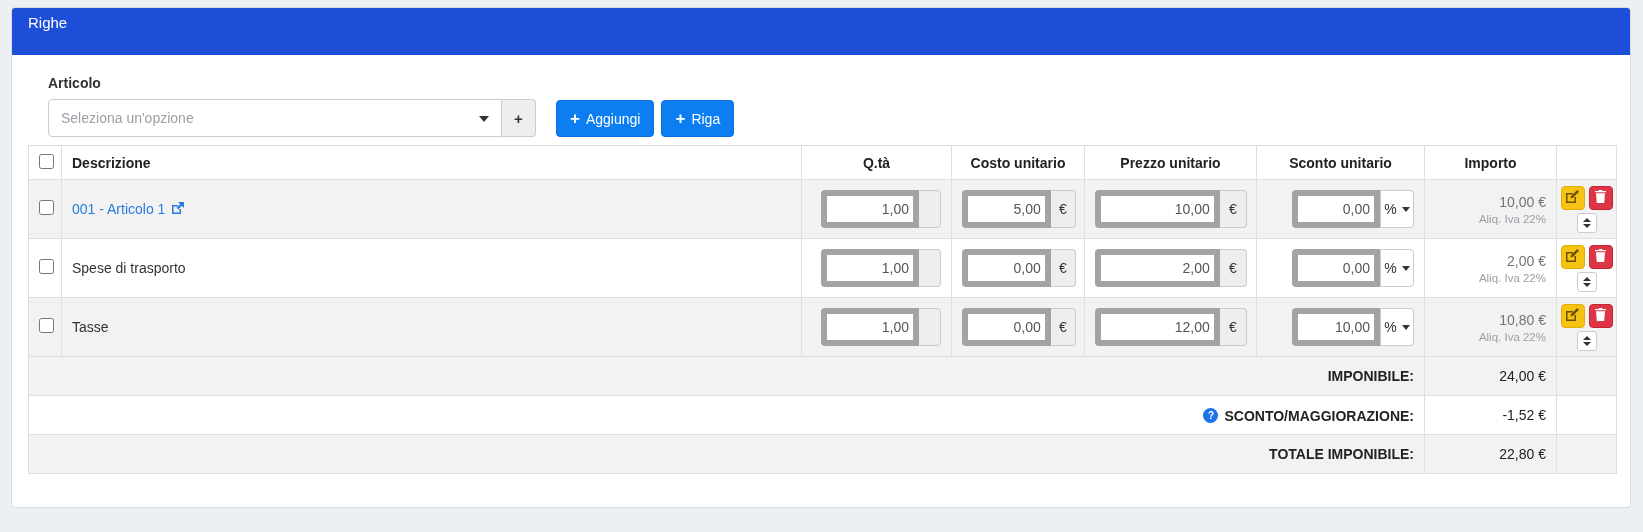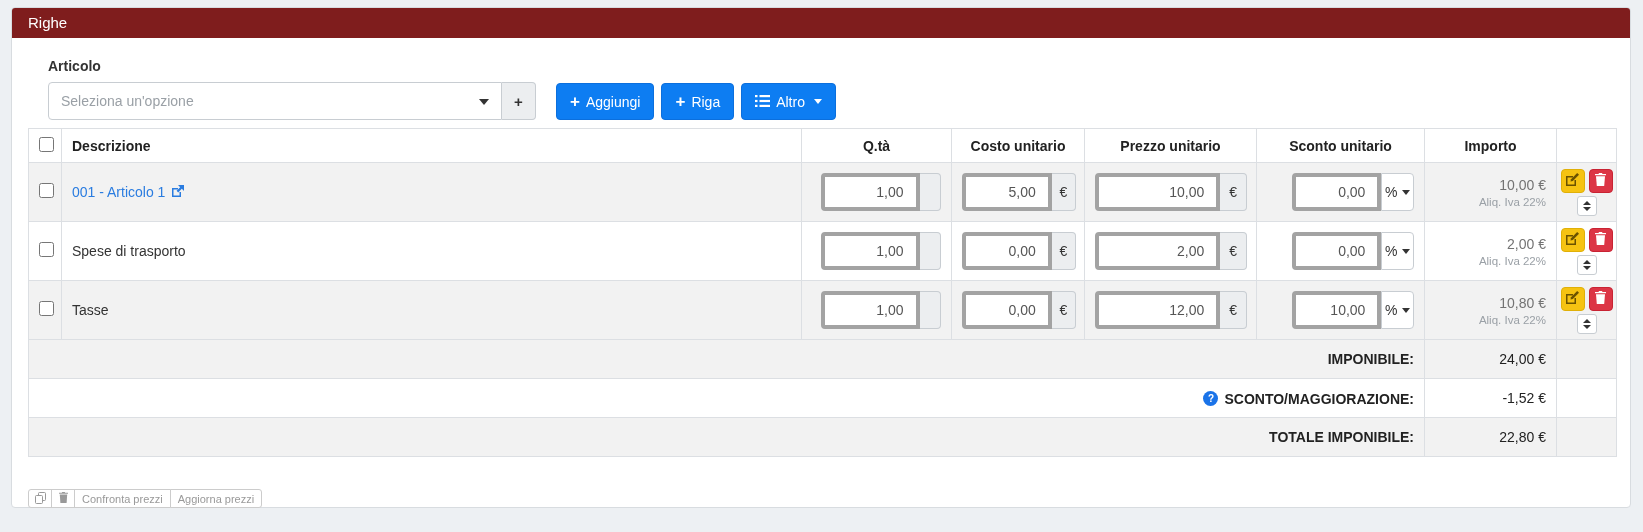--- a/index.html
+++ b/index.html
@@ -10,22 +10,22 @@
     overflow: hidden;
   }
   .panel {
     position: absolute; left: 11px; top: 7px;
     width: 1620px; height: 501px;
     background: #ffffff;
     border: 1px solid #d8dce0;
     border-radius: 4px;
   }
   .panel-header {
-    height: 30px;
-    background: #7f1d1d;
+    height: 47px;
+    background: #1d4ed8;
     color: #ffffff;
     font-size: 15px;
     line-height: 30px;
     padding: 0 16px;
     border-radius: 3px 3px 0 0;
   }
   .panel-body { padding: 20px 16px 0 16px; }
 
   
   .form-row { display: flex; align-items: flex-start; }
@@ -122,26 +122,26 @@
   input[type=checkbox] {
     width: 15px; height: 15px;
     accent-color: #fff;
     cursor: pointer;
   }
   .desc-link { color: #2a7ce0; text-decoration: none; cursor: pointer; display: inline-flex; align-items: center; gap: 6px; }
   .desc-plain { color: #333; }
 
   .cell-group { display: flex; height: 38px; }
   .cell-group input {
-    border: 4px solid #a3a3a3;
+    border: 6px solid #a3a3a3;
     border-radius: 4px 0 0 4px;
     background: #fff;
     font-size: 14px; color: #555;
     text-align: right;
-    padding: 0 12px;
+    padding: 0 4px;
     width: 100%;
     min-width: 0;
     outline: none;
     font-family: "Liberation Sans", sans-serif;
   }
   .cell-addon {
     display: flex; align-items: center; justify-content: center;
     background: #eceef0;
     border: 1px solid #c8cdd2; border-left: 0;
     border-radius: 0 4px 4px 0;
@@ -246,34 +246,20 @@
       </div>
 
       <div class="btn-bar">
         <button class="btn-blue">
           <span class="plus-glyph">+</span>
           <span>Aggiungi</span>
         </button>
         <button class="btn-blue">
           <span class="plus-glyph">+</span>
           <span>Riga</span>
-        </button>
-        <button class="btn-blue">
-          <span>
-            <svg width="15" height="12" viewBox="0 0 15 12">
-              <rect x="0" y="0" width="2.5" height="2.2" fill="#fff"></rect>
-              <rect x="0" y="4.9" width="2.5" height="2.2" fill="#fff"></rect>
-              <rect x="0" y="9.8" width="2.5" height="2.2" fill="#fff"></rect>
-              <rect x="4.5" y="0" width="10.5" height="2.2" fill="#fff"></rect>
-              <rect x="4.5" y="4.9" width="10.5" height="2.2" fill="#fff"></rect>
-              <rect x="4.5" y="9.8" width="10.5" height="2.2" fill="#fff"></rect>
-            </svg>
-          </span>
-          <span>Altro</span>
-          <span class="caret-white"></span>
         </button>
       </div>
     </div>
 
     <table class="righe">
       <colgroup>
         <col style="width:33px">
           <col style="width:740px">
           <col style="width:150px">
         <col style="width:133px">
@@ -511,35 +497,15 @@
 
         <tr class="summary-row row-odd">
           <td class="sum-label" colspan="6">TOTALE IMPONIBILE:</td>
           <td class="sum-value">22,80 €</td>
           <td></td>
         </tr>
 
       </tbody>
     </table>
 
-    <div class="footer-bar">
-      <button class="mini-btn icon-only">
-        <span>
-          <svg width="11" height="12" viewBox="0 0 11 12">
-            <rect x="3.5" y="0.5" width="7" height="8" rx="1" fill="none" stroke="#999" stroke-width="1"></rect>
-            <rect x="0.5" y="3.5" width="7" height="8" rx="1" fill="#fff" stroke="#999" stroke-width="1"></rect>
-          </svg>
-        </span>
-      </button>
-      <button class="mini-btn icon-only">
-        <span>
-          <svg width="9" height="11" viewBox="0 0 9 11">
-            <path d="M3.2 0 h2.6 l.4 .8 H9 v1 H0 v-1 h2.8 z" fill="#999"></path>
-            <path d="M.8 2.6 h7.4 l-.6 8.4 H1.4 z" fill="#999"></path>
-          </svg>
-        </span>
-      </button>
-      <button class="mini-btn">Confronta prezzi</button>
-      <button class="mini-btn">Aggiorna prezzi</button>
-    </div>
 
   </div>
 </div>
 
 </body></html>

